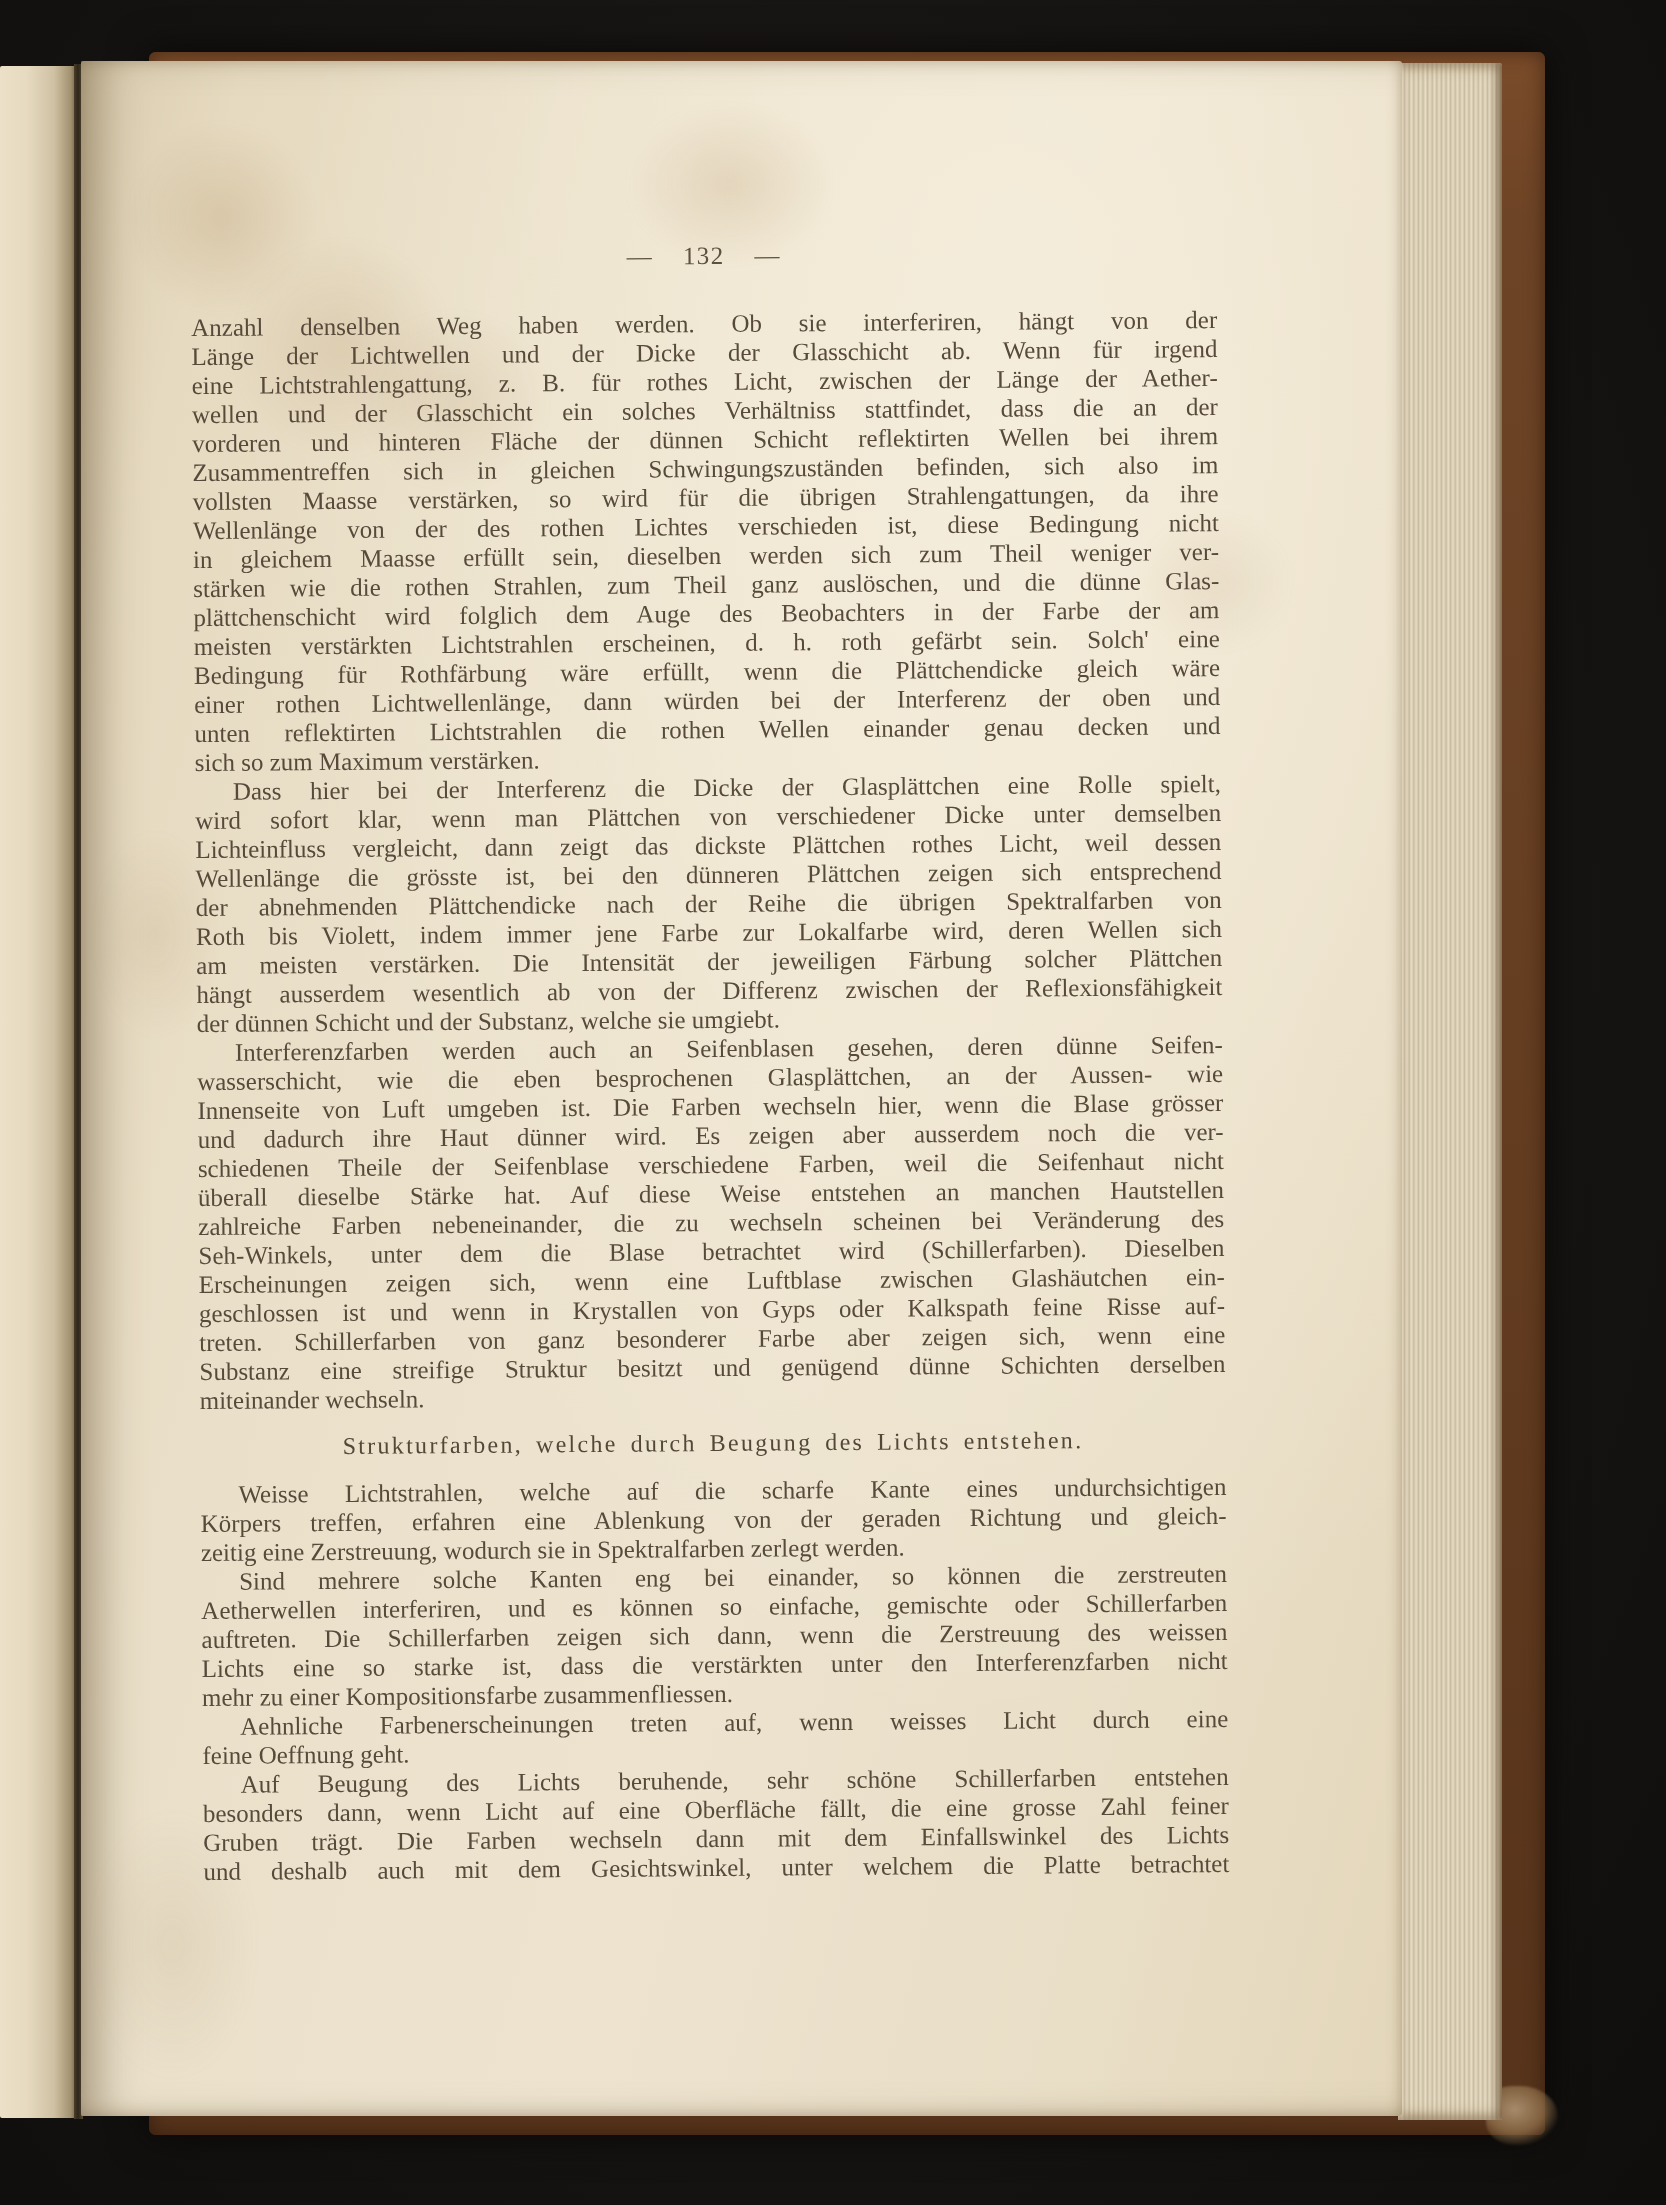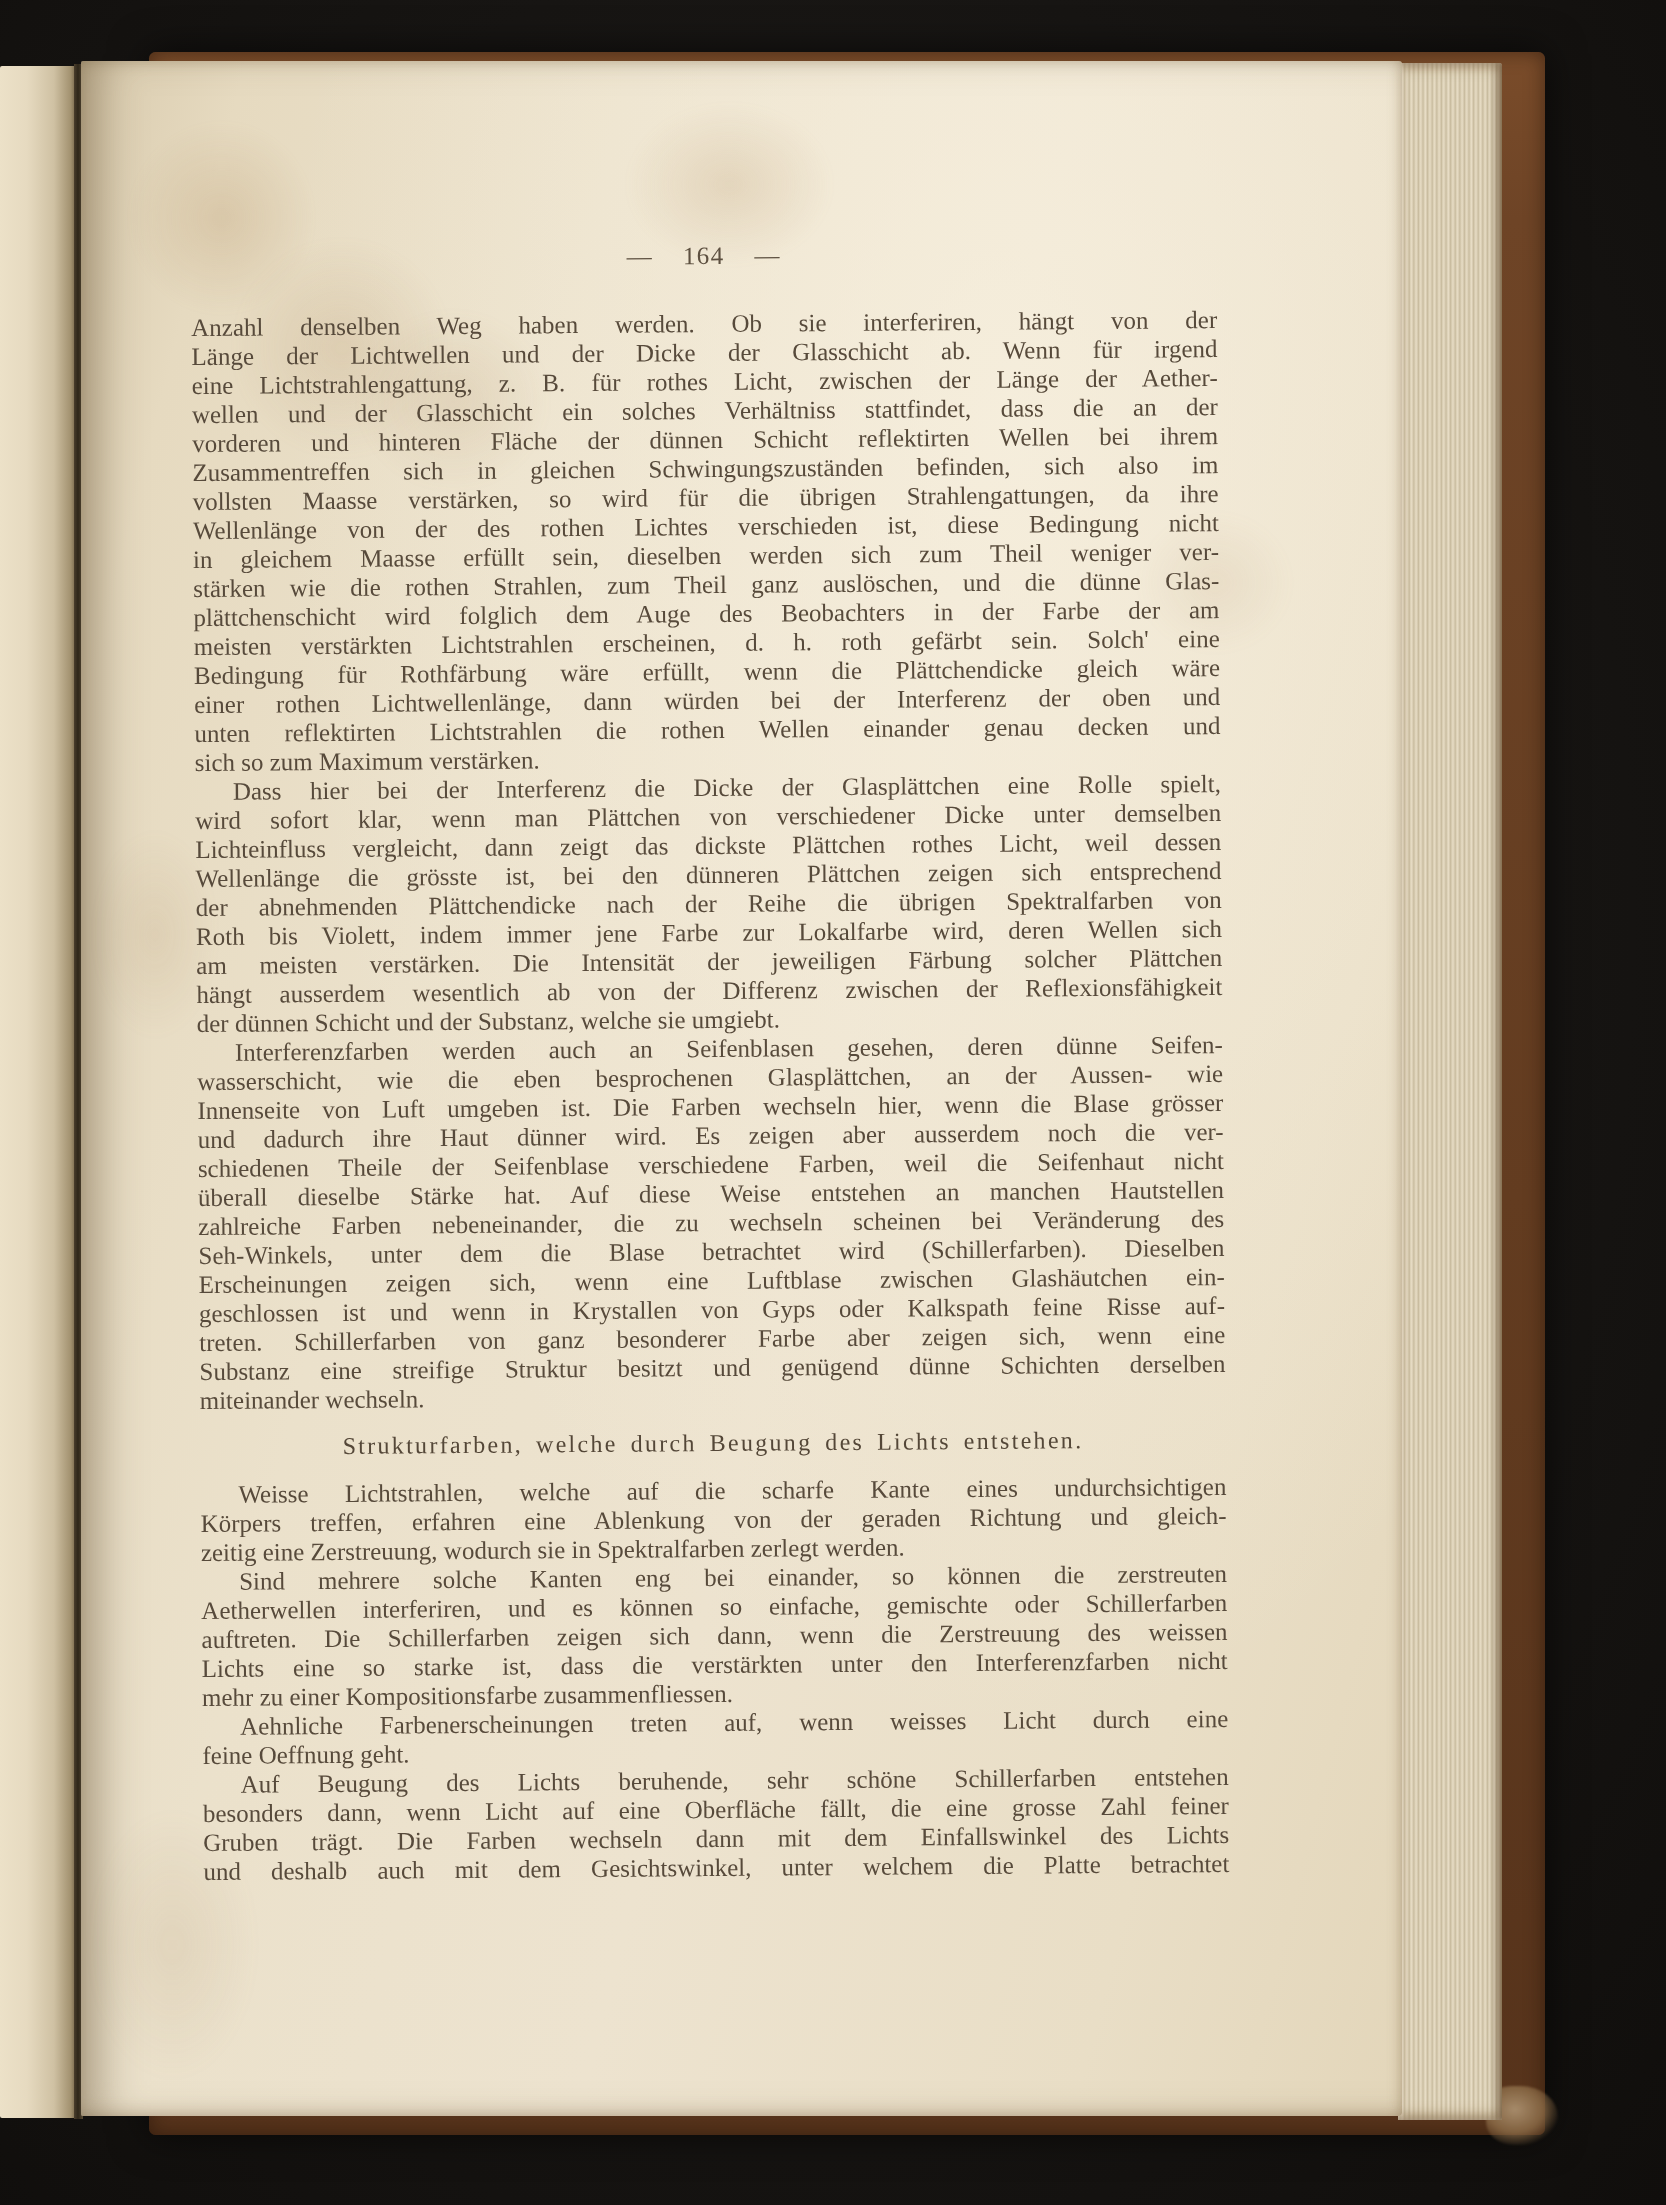--- a/index.html
+++ b/index.html
@@ -92,21 +92,21 @@
   <div class="stain" style="left:150px;top:176px;width:222px;height:222px;background:radial-gradient(ellipse,rgba(158,118,70,.16) 0%,rgba(158,118,70,0) 70%);filter:blur(5.2px);"></div>
   <div class="stain" style="left:274px;top:248px;width:196px;height:183px;background:radial-gradient(ellipse,rgba(150,112,66,.13) 0%,rgba(150,112,66,0) 70%);filter:blur(5.2px);"></div>
   <div class="stain" style="left:541px;top:39px;width:215px;height:169px;background:radial-gradient(ellipse,rgba(168,128,78,.18) 0%,rgba(168,128,78,0) 68%);filter:blur(4.6px);"></div>
   <div class="stain" style="left:11.7px;top:769px;width:124px;height:209px;background:radial-gradient(ellipse,rgba(150,112,66,.12) 0%,rgba(150,112,66,0) 70%);filter:blur(5.9px);"></div>
   <div class="stain" style="left:6.5px;top:1747px;width:169px;height:274px;background:radial-gradient(ellipse,rgba(146,110,66,.11) 0%,rgba(146,110,66,0) 70%);filter:blur(6.5px);"></div>
   <div class="stain" style="left:1056px;top:450px;width:156px;height:143px;background:radial-gradient(ellipse,rgba(160,122,74,.10) 0%,rgba(160,122,74,0) 70%);filter:blur(5.9px);"></div>
 
   <div class="text-column">
     <div class="page-number">
       <span>—</span>
-      <span>164</span>
+      <span>132</span>
       <span>—</span>
     </div>
     <div id="flow">
         <div>
           <div class="body-line">Anzahl denselben Weg haben werden.  Ob sie interferiren, hängt von der</div>
           <div class="body-line">Länge der Lichtwellen und der Dicke der Glasschicht ab.  Wenn für irgend</div>
           <div class="body-line">eine Lichtstrahlengattung, z. B. für rothes Licht, zwischen der Länge der Aether-</div>
           <div class="body-line">wellen und der Glasschicht ein solches Verhältniss stattfindet, dass die an der</div>
           <div class="body-line">vorderen und hinteren Fläche der dünnen Schicht reflektirten Wellen bei ihrem</div>
           <div class="body-line">Zusammentreffen sich in gleichen Schwingungszuständen befinden, sich also im</div>

